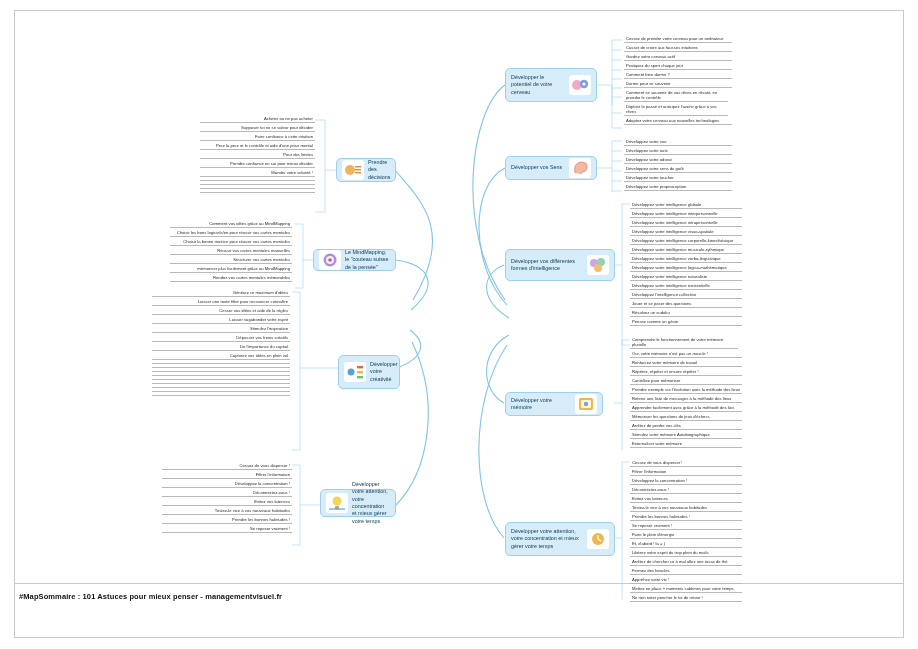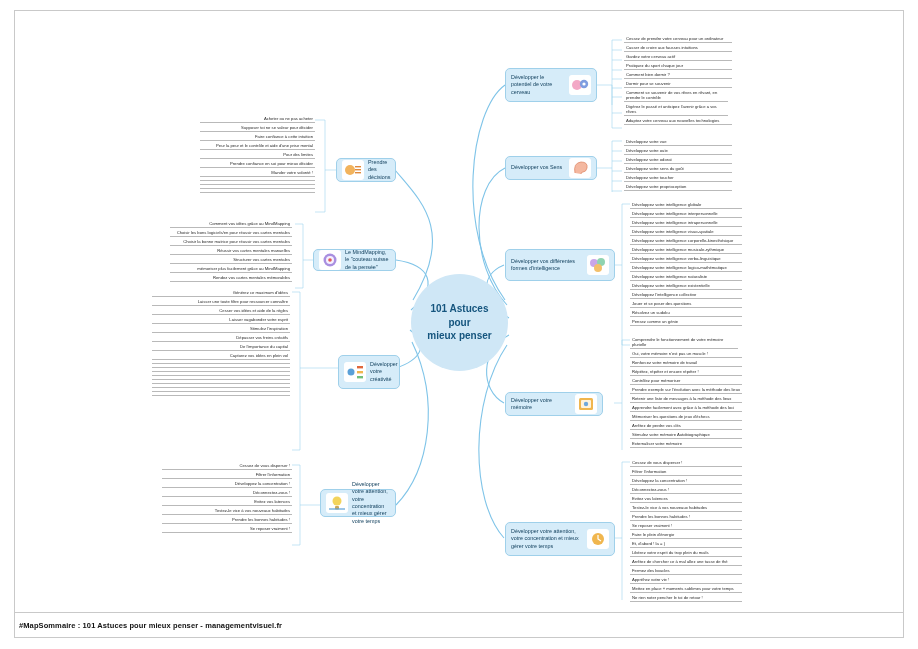--- a/index.html
+++ b/index.html
@@ -104,21 +104,21 @@
     border-bottom: 0.6px solid #b9b9b9;
     box-sizing: border-box;
   }
   .leaf-group.right .leaf { text-align: left; }
   .leaf-group.left .leaf { text-align: right; }
 
   
   .footer-bar {
     position: absolute;
     left: 14px;
-    top: 612px;
+    top: 583px;
     width: 890px;
     height: 26px;
     border-top: 1px solid #c9c9c9;
     box-sizing: border-box;
     display: flex;
     align-items: center;
   }
   .footer-text {
     font-size: 7.5px;
     color: #111111;
@@ -156,27 +156,20 @@
       <path d="M614,403 L622,403 M622,340 L622,450 M622,340 L630,340"></path>
       <path d="M614,538 L622,538 M622,462 L622,600 M622,462 L630,462"></path>
 
       <path d="M336,170 L325,170 M325,120 L325,212 M325,120 L315,120 M325,212 L315,212"></path>
       <path d="M313,260 L303,260 M303,224 L303,288 M303,224 L295,224 M303,288 L295,288"></path>
       <path d="M338,368 L300,368 M300,292 L300,450 M300,292 L292,292 M300,450 L292,450"></path>
       <path d="M320,505 L300,505 M300,465 L300,545 M300,465 L292,465 M300,545 L292,545"></path>
     </g>
   </svg>
 
-  <div class="center-node">
-    <div>
-      <div>101 Astuces</div>
-      <div>pour</div>
-      <div>mieux penser</div>
-    </div>
-  </div>
 
   <div class="branch right" style="left:505px; top:68px; width:92px; height:34px;">
     <div class="btxt">Développer le potentiel de votre cerveau</div>
     <span class="bicon">
       <svg viewBox="0 0 22 20" width="22" height="20">
           <rect width="22" height="20" rx="3" fill="#ffffff"></rect>
           <circle cx="8" cy="10" r="5" fill="#f3a8c6"></circle>
           <circle cx="15" cy="9" r="4.2" fill="#7f9de0"></circle>
           <circle cx="15" cy="9" r="1.6" fill="#ffffff"></circle>
         </svg>

